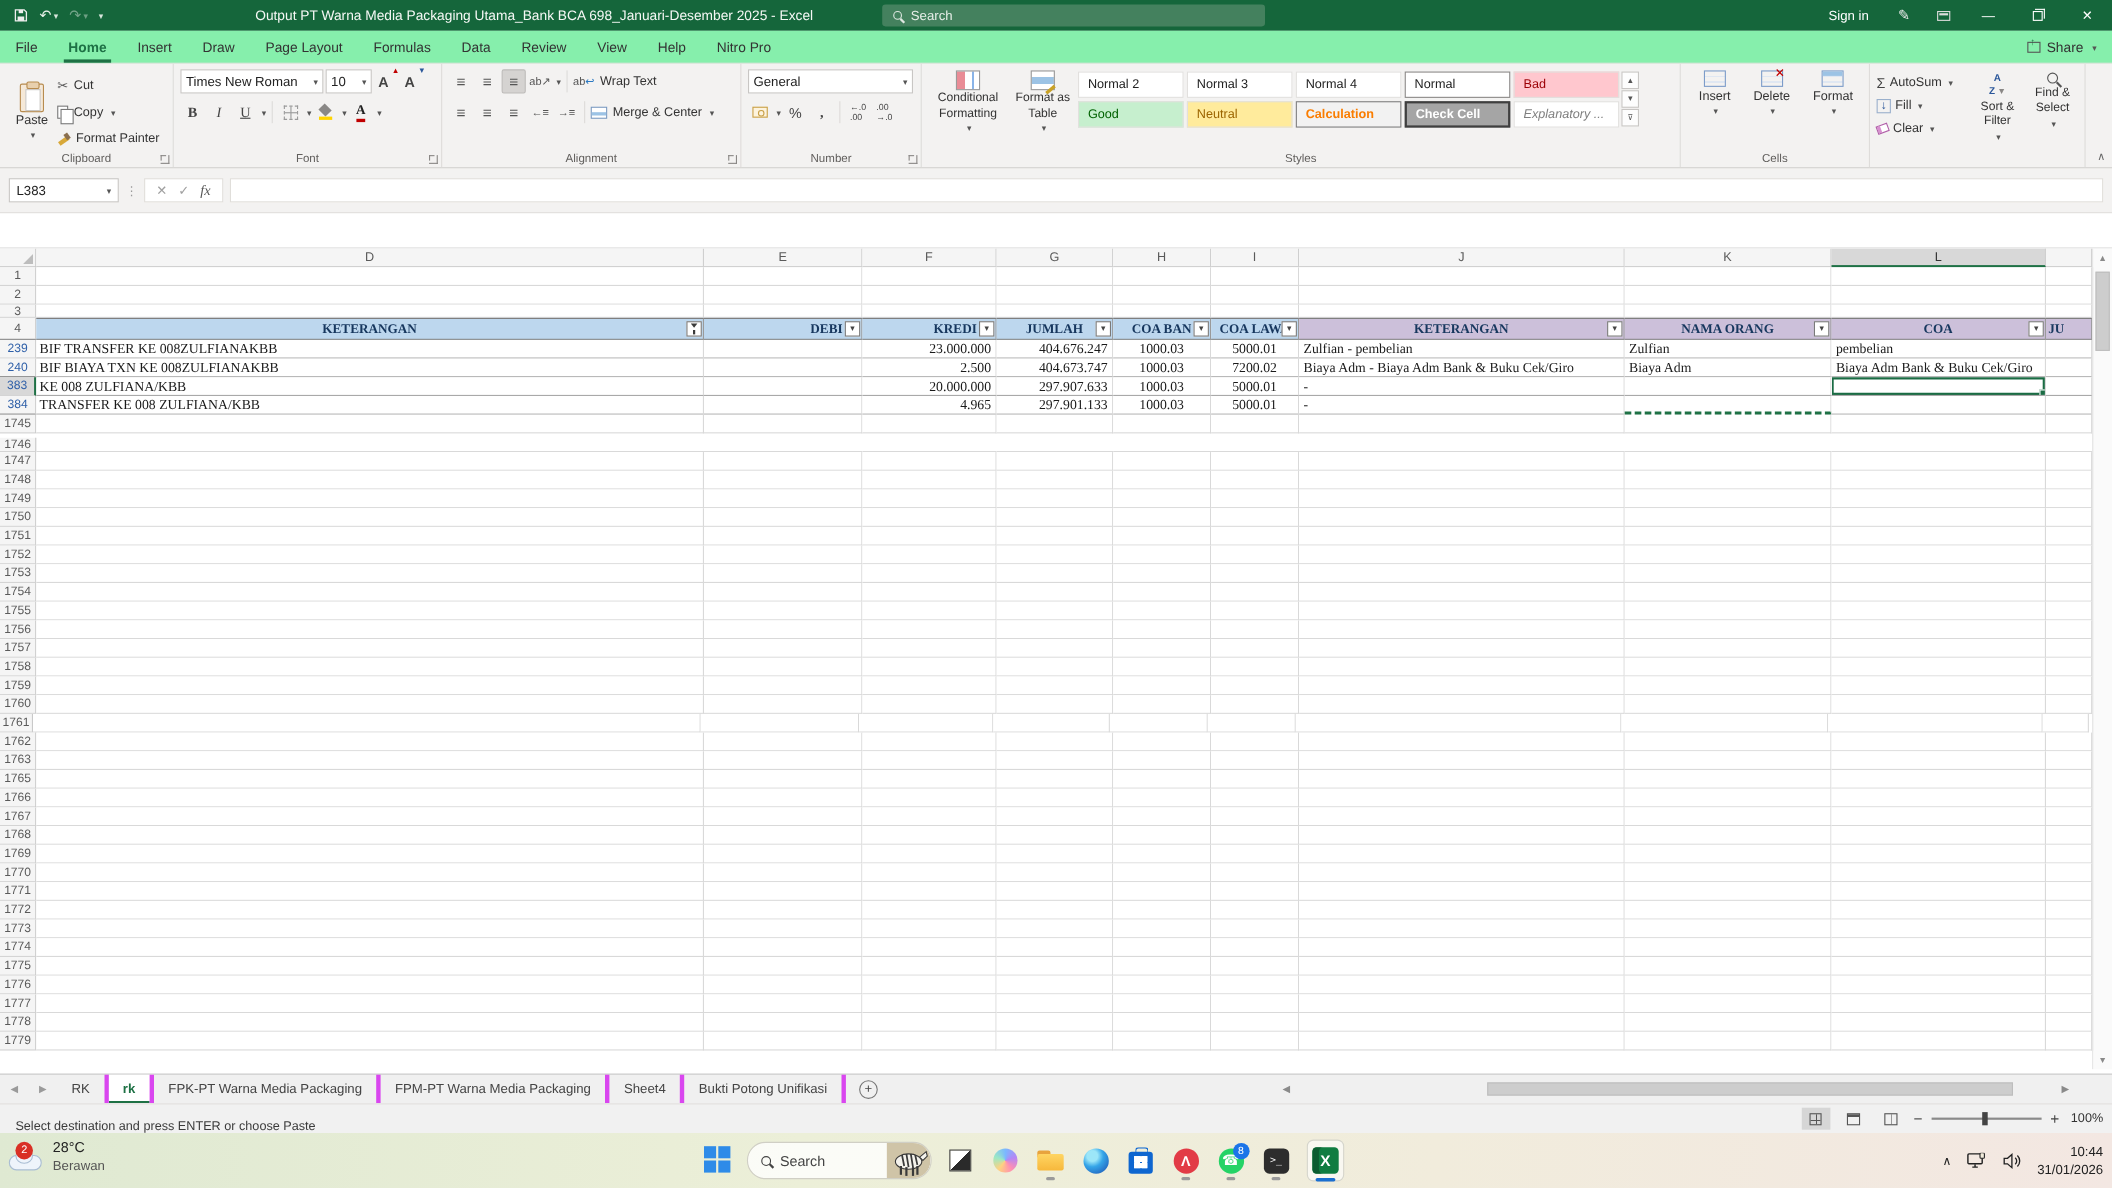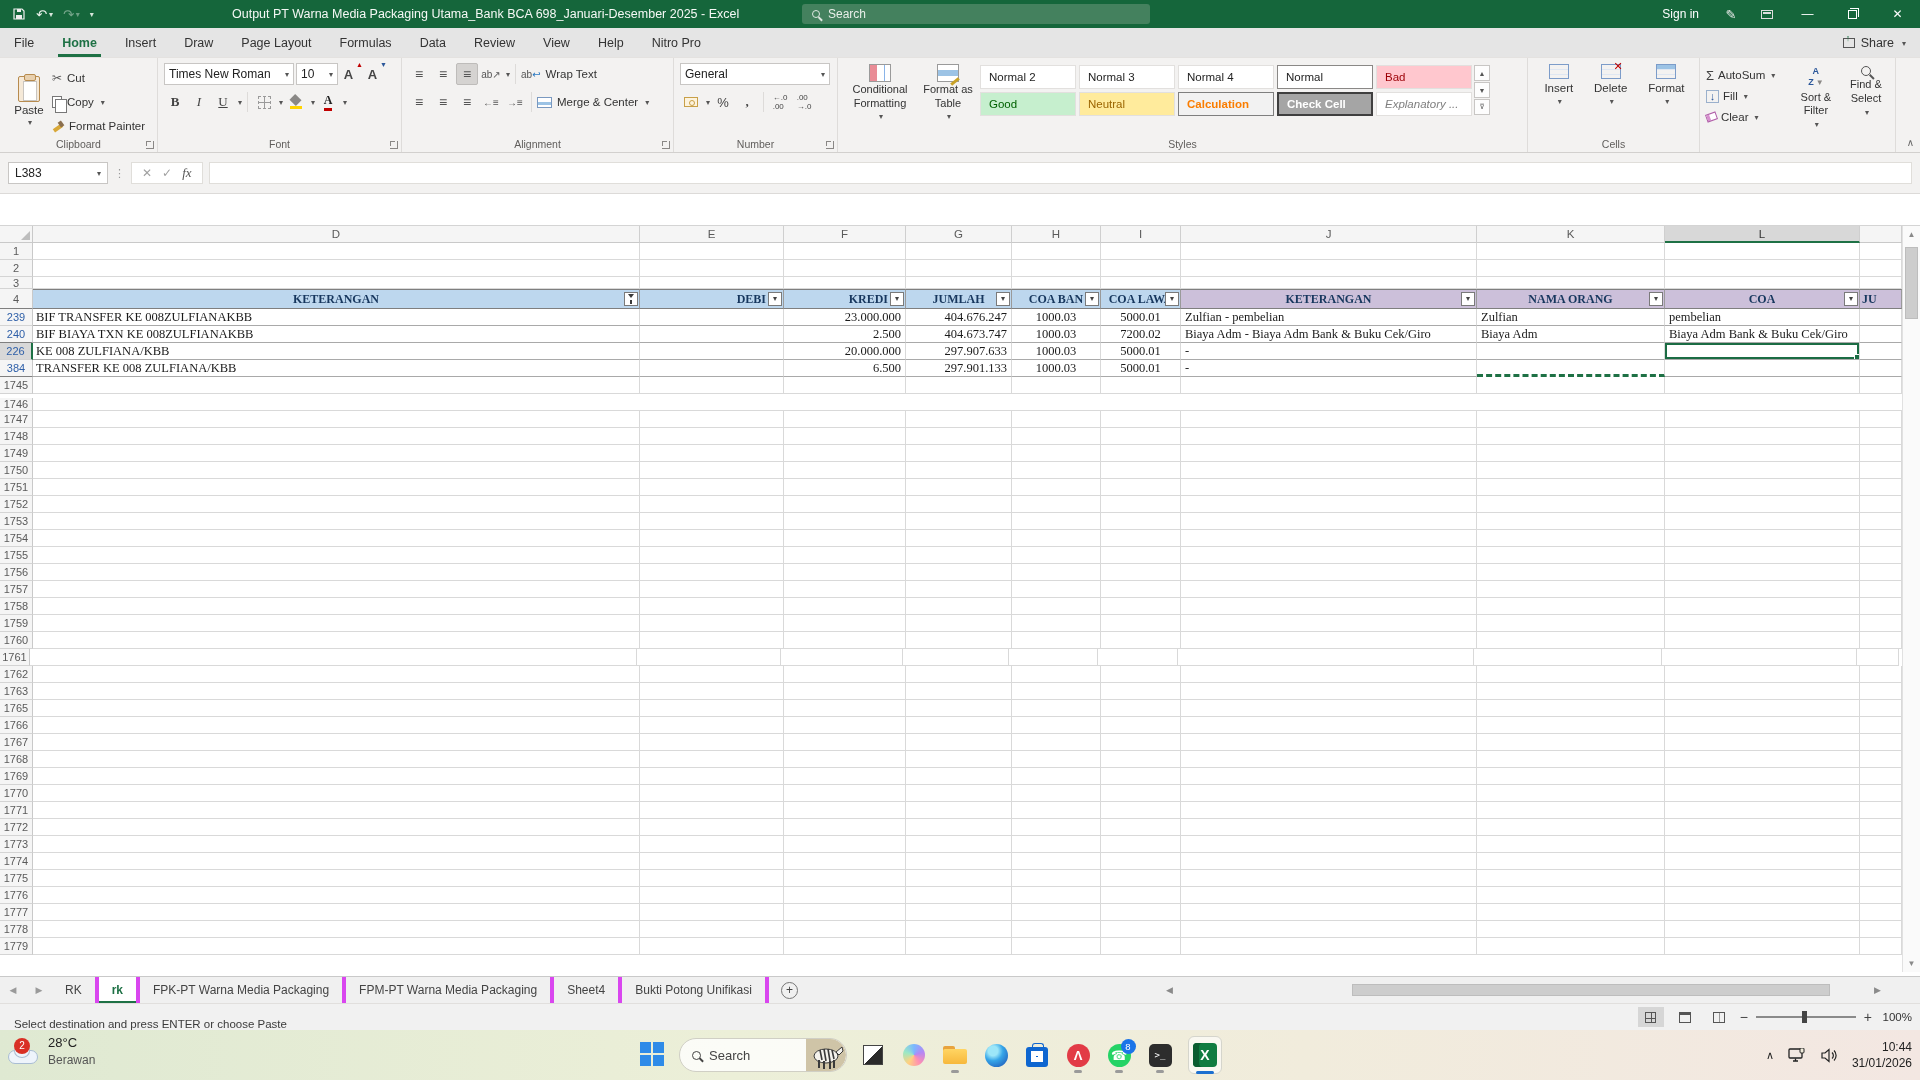--- a/index.html
+++ b/index.html
@@ -20,21 +20,21 @@
   .title-right{position:absolute;right:0;top:0;height:28px;display:flex;align-items:center;}
   .signin{font-size:12px;color:#fff;padding:0 14px;}
   .t-ico{width:36px;height:28px;display:flex;align-items:center;justify-content:center;color:#eee;font-size:13px;}
   .ribbon-disp-icon{width:12px;height:9px;border:1px solid #ddd;position:relative;}
   .ribbon-disp-icon::after{content:"";position:absolute;left:1px;top:1px;width:8px;height:2px;background:#ddd;}
   .wc{width:45px;height:28px;display:flex;align-items:center;justify-content:center;color:#fff;font-size:12px;}
   .restore-glyph{width:9px;height:9px;border:1px solid #fff;position:relative;}
   .restore-glyph::after{content:"";position:absolute;left:1px;bottom:1px;right:-3px;top:-3px;border:1px solid #fff;border-left:none;border-bottom:none;}
 
   
-  .tabrow{height:30px;background:#e5e5e5;display:flex;align-items:stretch;position:relative;border-bottom:1px solid #e4e2e0;}
+  .tabrow{height:30px;background:#86efac;display:flex;align-items:stretch;position:relative;border-bottom:1px solid #e4e2e0;}
   .rtab{padding:0 14px;display:flex;align-items:center;font-size:12.5px;color:#333;position:relative;white-space:nowrap;}
   .rtab.active{font-weight:bold;color:#1E7145;}
   .rtab.active::after{content:"";position:absolute;left:10px;right:10px;bottom:0;height:3px;background:#1E7145;}
   .share-btn{position:absolute;right:14px;top:0;height:30px;display:flex;align-items:center;gap:6px;font-size:12.5px;color:#333;}
   .share-ico{width:12px;height:10px;border:1px solid #555;position:relative;}
   .share-ico::after{content:"↑";position:absolute;left:2px;top:-6px;font-size:9px;color:#1E7145;}
 
   
   .ribbon{height:95px;background:#f3f2f1;border-bottom:1px solid #d2d0ce;display:flex;position:relative;}
   .rgroup{position:relative;border-right:1px solid #dedcda;padding:4px 4px 16px 6px;flex:none;}
@@ -652,39 +652,39 @@
         <div class="gcell dcell cF" style="width: 122px;">2.500</div>
         <div class="gcell dcell cG" style="width: 106px;">404.673.747</div>
         <div class="gcell dcell cH" style="width: 89px;">1000.03</div>
         <div class="gcell dcell cI" style="width: 80px;">7200.02</div>
         <div class="gcell dcell cJ" style="width: 296px;">Biaya Adm - Biaya Adm Bank &amp; Buku Cek/Giro</div>
         <div class="gcell dcell cK" style="width: 188px;">Biaya Adm</div>
         <div class="gcell dcell cL" style="width: 195px;">Biaya Adm Bank &amp; Buku Cek/Giro</div>
         <div class="gcell dcell" style="width: 42px;"></div>
       </div>
       <div class="grow" style="height: 17px;">
-        <div class="gcell rowhdr fnum rowsel" style="width: 33px;">226</div>
+        <div class="gcell rowhdr fnum rowsel" style="width: 33px;">383</div>
         <div class="gcell dcell cD" style="width: 607px;">KE 008 ZULFIANA/KBB</div>
         <div class="gcell dcell cE" style="width: 144px;"></div>
         <div class="gcell dcell cF" style="width: 122px;">20.000.000</div>
         <div class="gcell dcell cG" style="width: 106px;">297.907.633</div>
         <div class="gcell dcell cH" style="width: 89px;">1000.03</div>
         <div class="gcell dcell cI" style="width: 80px;">5000.01</div>
         <div class="gcell dcell cJ" style="width: 296px;">-</div>
         <div class="gcell dcell cK" style="width: 188px;"></div>
         <div class="gcell dcell cL selcell" style="width: 195px;">
           <span class="handle"></span>
         </div>
         <div class="gcell dcell" style="width: 42px;"></div>
       </div>
       <div class="grow" style="height: 17px;">
         <div class="gcell rowhdr fnum hcut" style="width: 33px;">384</div>
         <div class="gcell dcell cD" style="width: 607px;">TRANSFER KE 008 ZULFIANA/KBB</div>
         <div class="gcell dcell cE" style="width: 144px;"></div>
-        <div class="gcell dcell cF" style="width: 122px;">6.500</div>
+        <div class="gcell dcell cF" style="width: 122px;">4.965</div>
         <div class="gcell dcell cG" style="width: 106px;">297.901.133</div>
         <div class="gcell dcell cH" style="width: 89px;">1000.03</div>
         <div class="gcell dcell cI" style="width: 80px;">5000.01</div>
         <div class="gcell dcell cJ" style="width: 296px;">-</div>
         <div class="gcell dcell cK ants" style="width: 188px;"></div>
         <div class="gcell dcell cL" style="width: 195px;"></div>
         <div class="gcell dcell" style="width: 42px;"></div>
       </div>
       <div class="grow" style="height: 17px;">
         <div class="gcell rowhdr" style="width: 33px;">1745</div>

